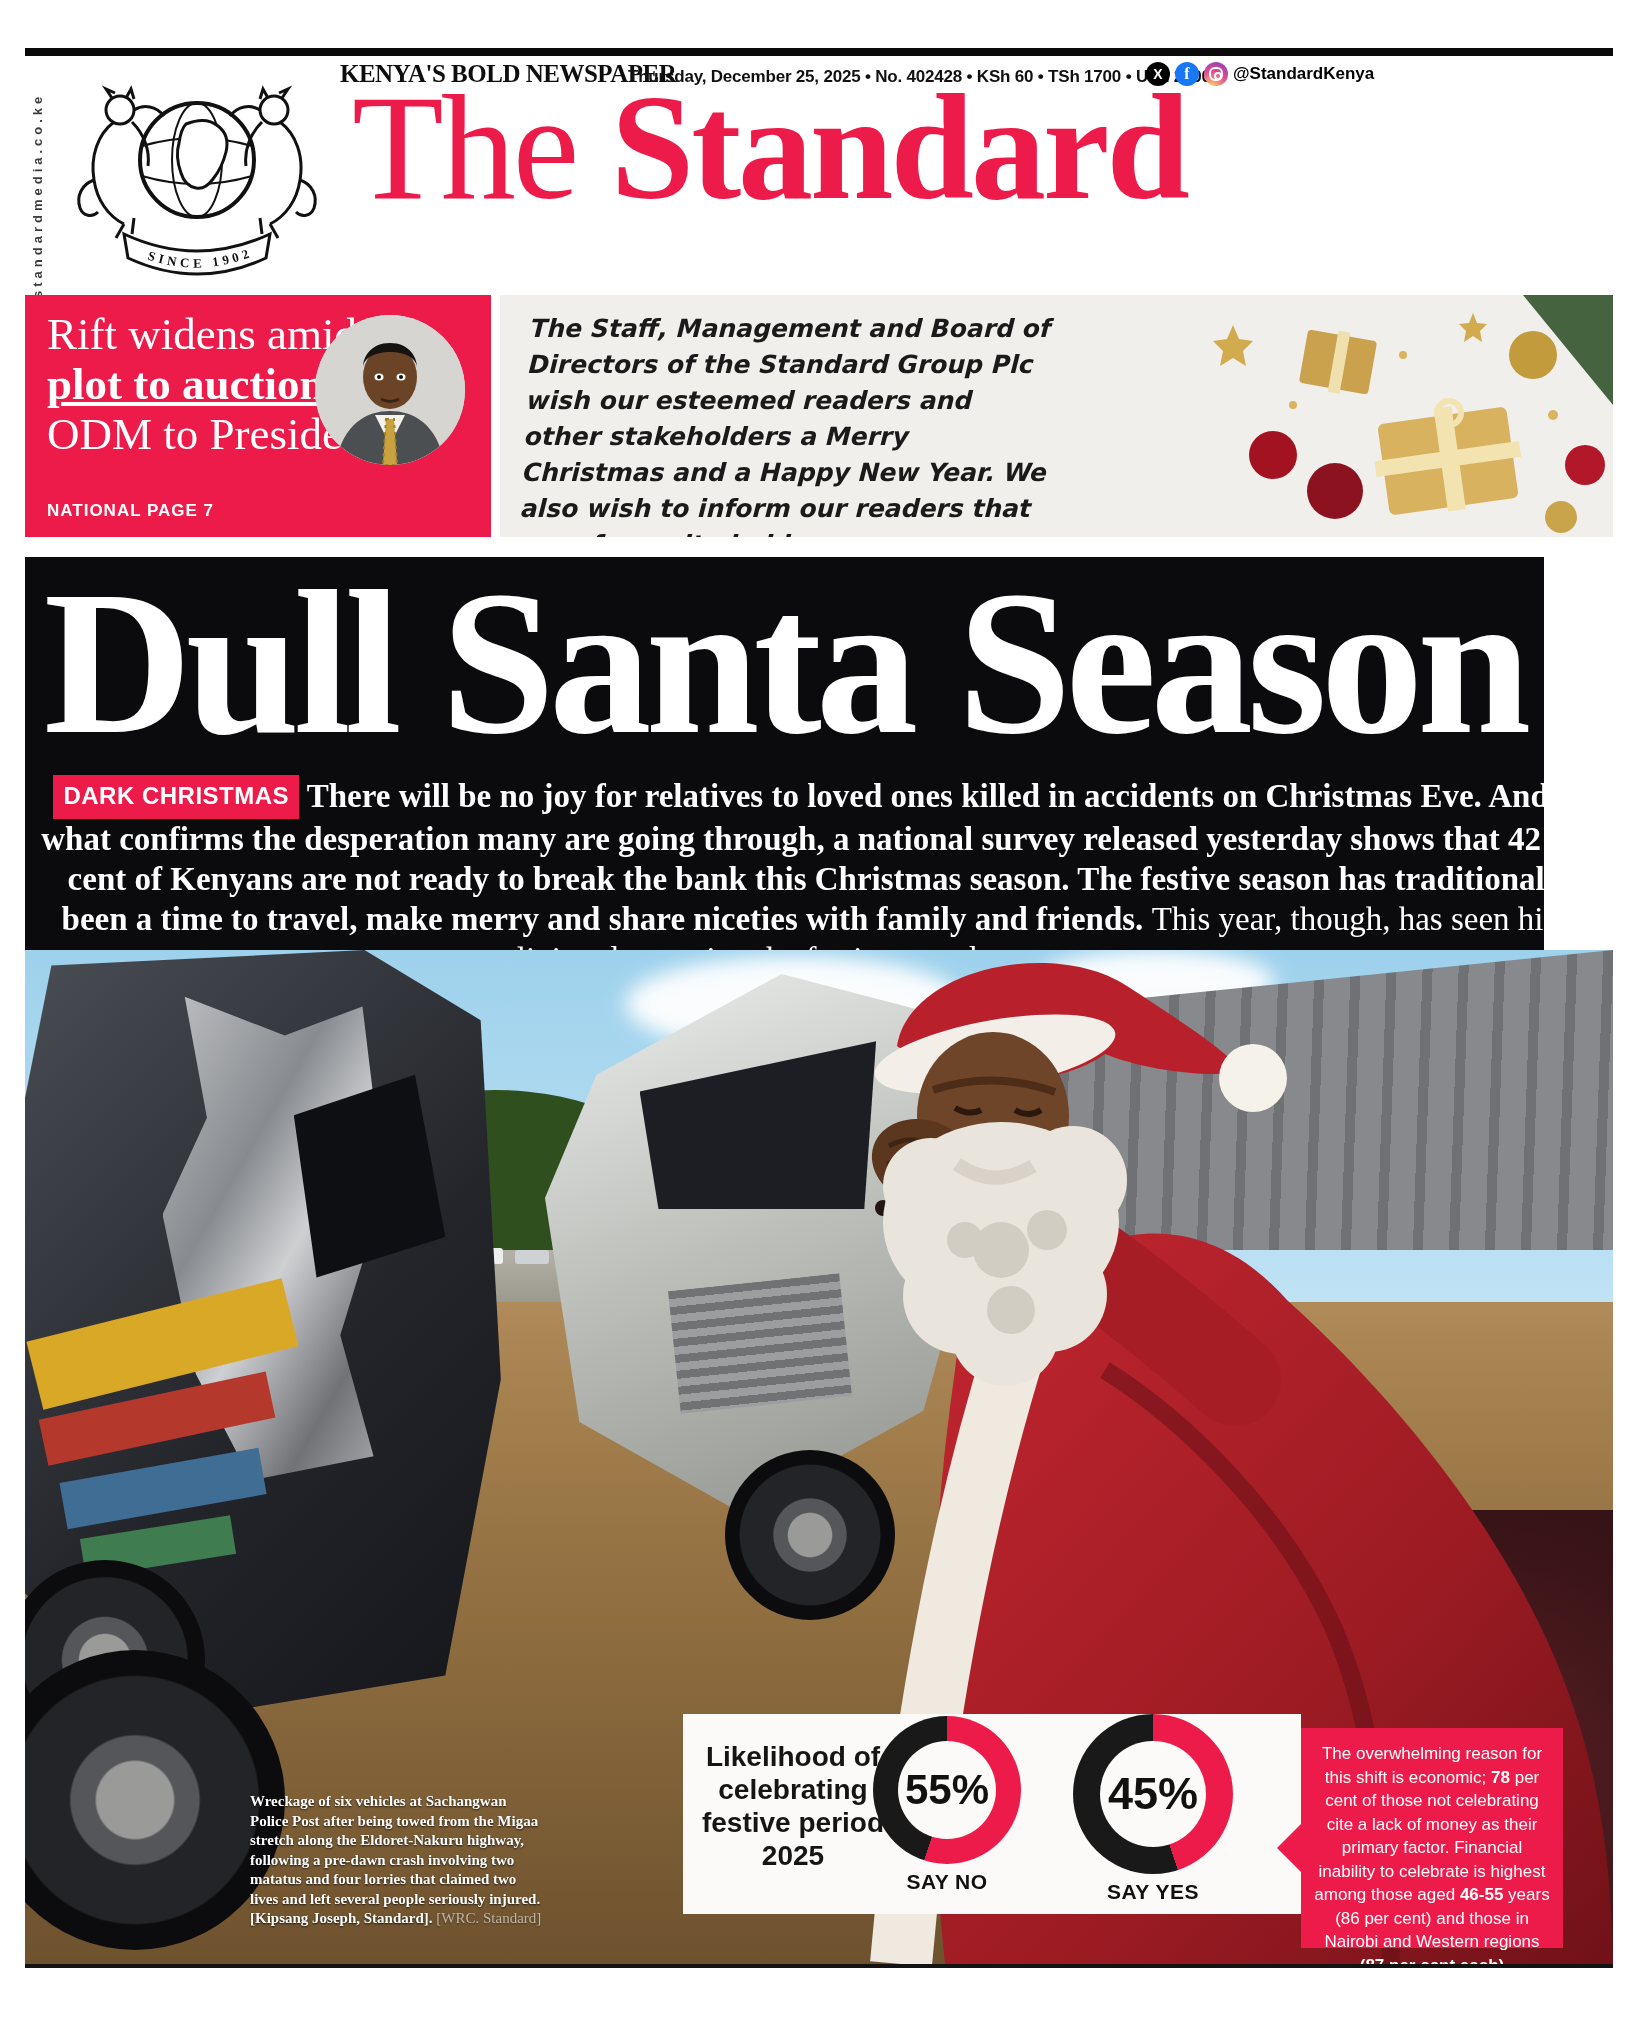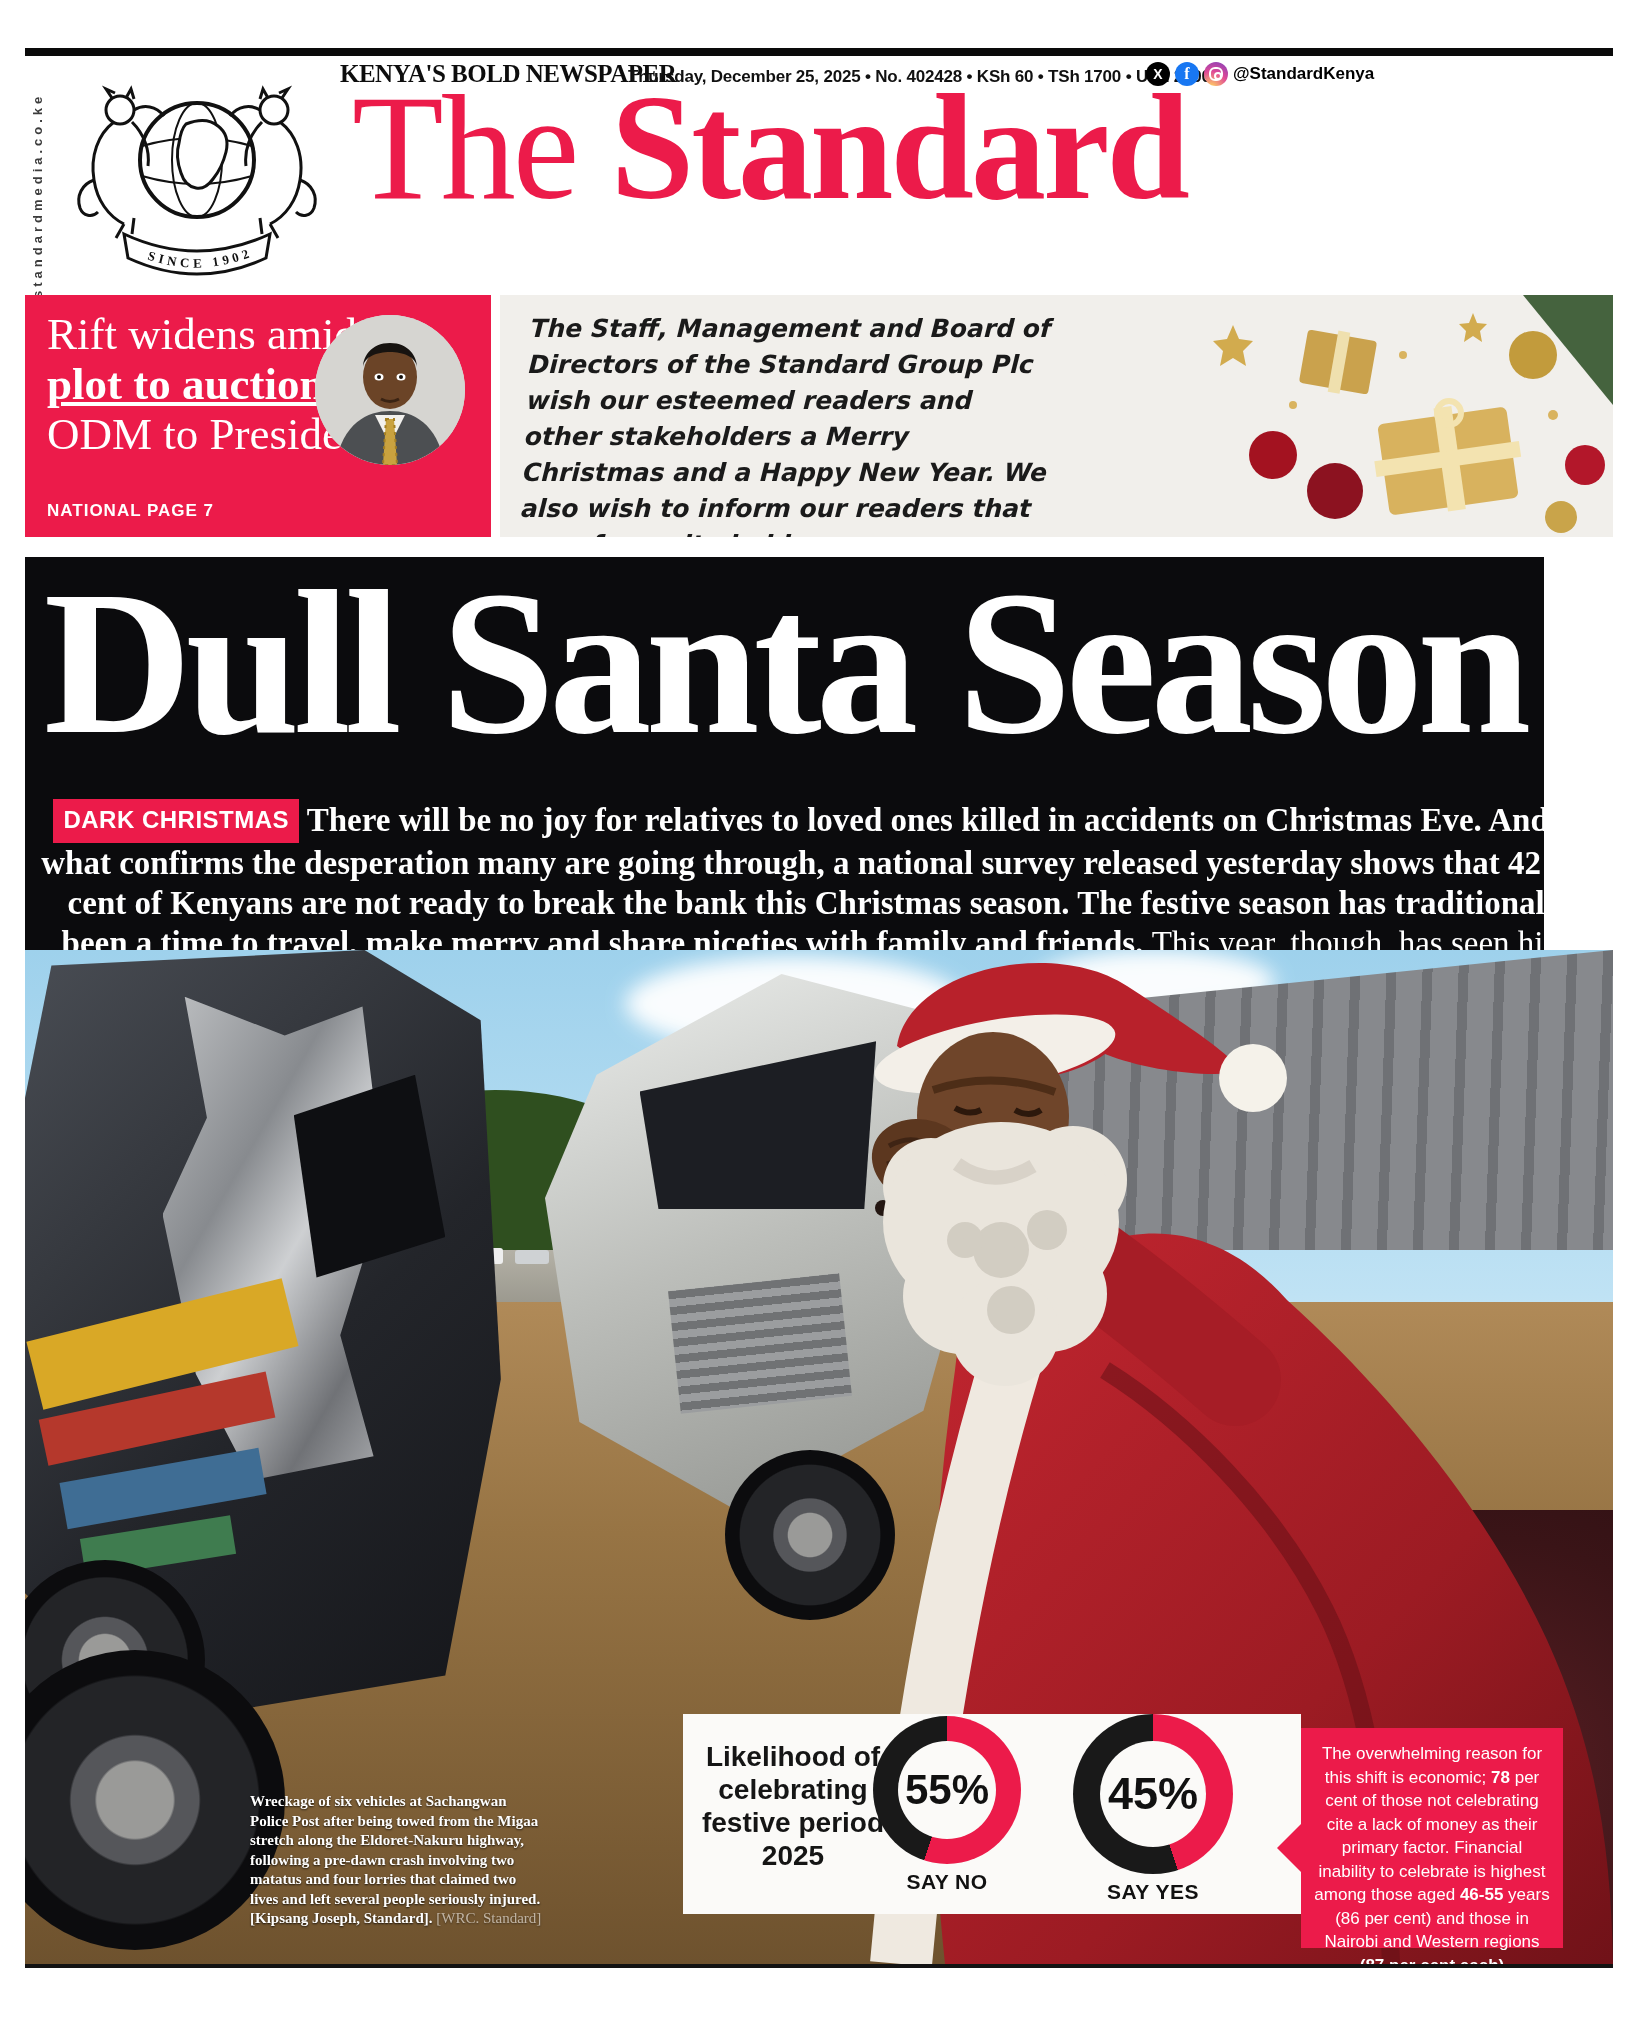--- a/index.html
+++ b/index.html
@@ -43,21 +43,21 @@
   #decorations{position:absolute;right:0;top:0;}
 
   
   #lead{left:25px;top:557px;width:1519px;height:1411px;background:#0b0b0d;color:#fff;}
   #headline{position:absolute;left:0;top:6px;width:100%;text-align:center;
     font-family:"Liberation Serif",serif;font-weight:bold;font-size:205px;line-height:200px;
     letter-spacing:-6px;white-space:nowrap;}
   #standfirst{position:absolute;left:16px;top:218px;width:1556px;text-align:center;
     font-family:"Liberation Serif",serif;font-size:33px;line-height:40px;font-weight:bold;}
   .kicker{display:inline-block;background:#ec1b4a;color:#fff;font-family:"Liberation Sans",sans-serif;
-    font-weight:bold;font-size:24px;padding:1px 10px 3px;letter-spacing:0.5px;vertical-align:3px;margin-top:24px;}
+    font-weight:bold;font-size:24px;padding:1px 10px 3px;letter-spacing:0.5px;vertical-align:3px;}
   .sf-regular{font-weight:normal;}
   .pages-ref{font-family:"Liberation Sans",sans-serif;font-weight:bold;font-size:19px;letter-spacing:0.5px;}
 
   
   #photo{position:absolute;left:0;top:393px;width:1588px;height:1014px;overflow:hidden;
     border-bottom:4px solid #131313;background:linear-gradient(180deg,#9ed1ec 0%,#bfe2f4 34%,#cfe8f4 42%);}
   .cloud{background:#fff;border-radius:50%;filter:blur(10px);opacity:.95;}
   .treeblob{background:#2f4f1f;border-radius:50%;}
   #road{left:0;top:300px;width:980px;height:64px;background:linear-gradient(180deg,#b4b1a6,#96948a);}
   #dirt{left:0;top:352px;width:1588px;height:662px;

